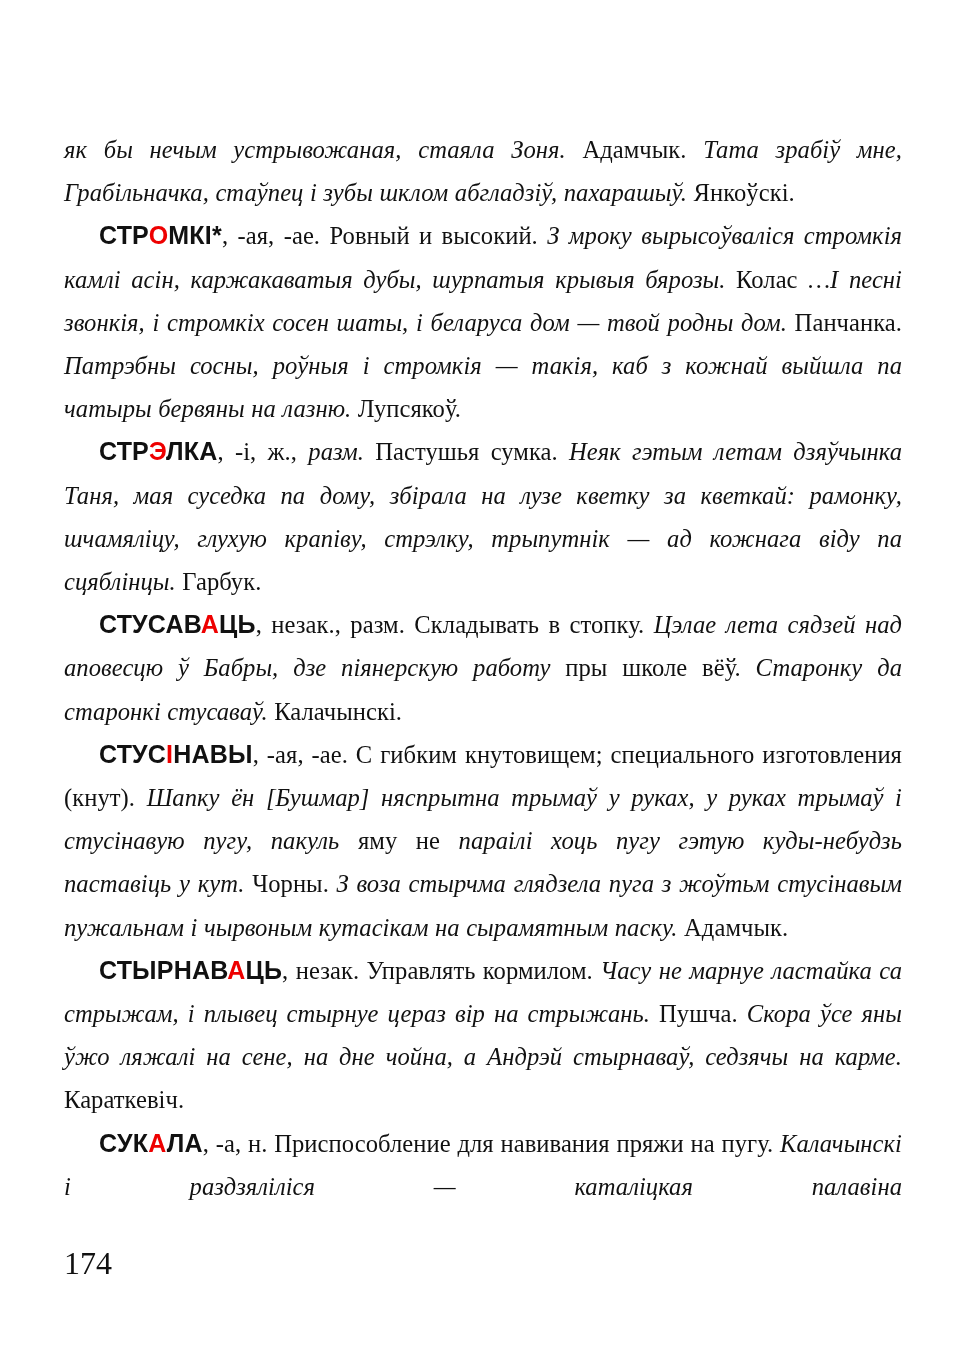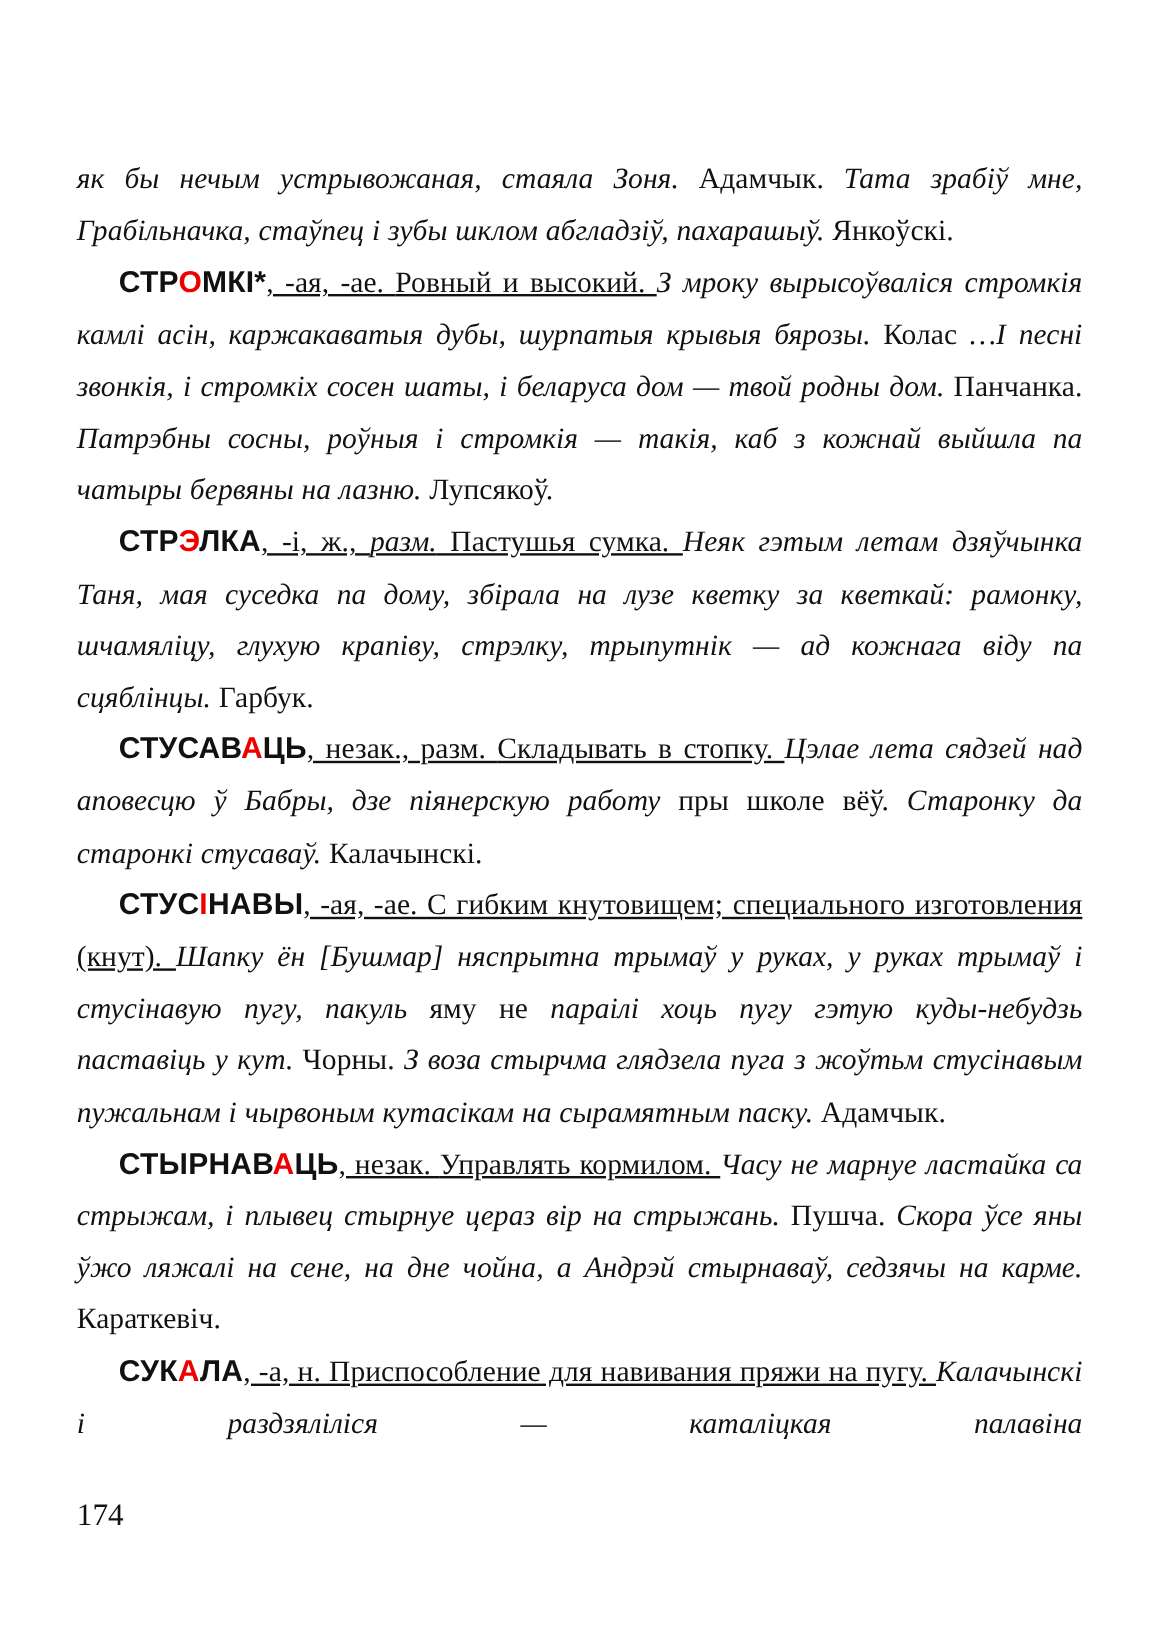--- a/index.html
+++ b/index.html
@@ -67,42 +67,40 @@
     font-family: "Liberation Sans", "DejaVu Sans", sans-serif;
     font-weight: bold;
     font-size: 25px;
     letter-spacing: 0.2px;
   }
   .stress {
     color: #ee0000;
   }
   .roman {
     font-style: normal;
-    text-decoration: underline;
   }
   .ital {
     font-style: italic;
   }
   .gram-ital {
     font-style: italic;
-    text-decoration: underline;
   }
   .src {
     font-style: normal;
   }
   .sup {
     font-style: normal;
   }
 
   
   .folio {
     position: absolute;
     left: 64px;
     top: 1248px;
-    font-size: 26px;
+    font-size: 32px;
     line-height: 30px;
     font-family: "Liberation Serif", "DejaVu Serif", serif;
     color: #111111;
   }
 </style>
 </head>
 <body>
 
 <div class="page">
 

